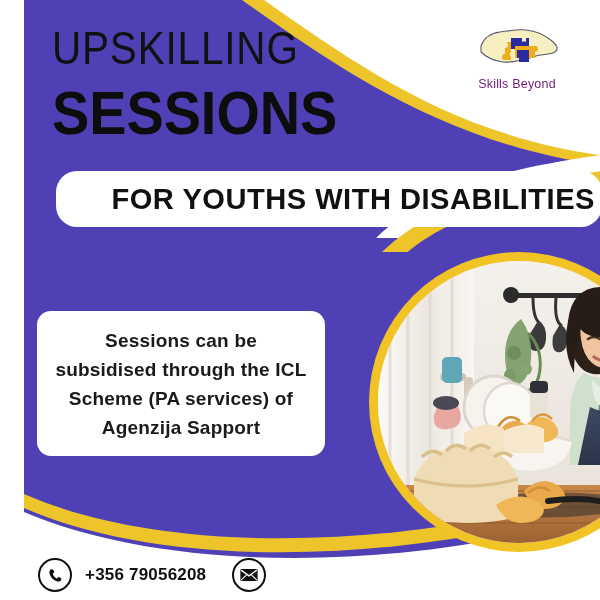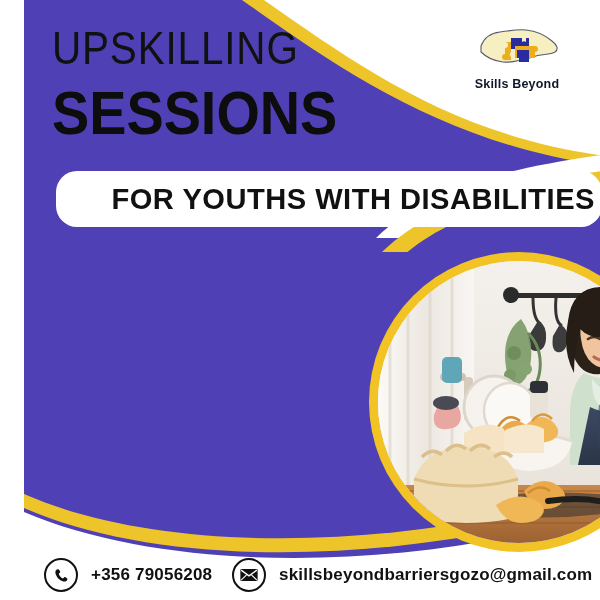--- a/index.html
+++ b/index.html
@@ -71,23 +71,23 @@
     width: 150px;
     text-align: center;
   }
   .logo-mark {
     width: 100px;
     height: 46px;
     margin: 0 auto 6px auto;
     display: block;
   }
   .logo-text {
-    color: #0f172a;
+    color: #701a75;
     font-size: 12.5px;
-    font-weight: 700;
+    font-weight: 400;
     line-height: 16px;
     letter-spacing: 0.2px;
   }
 
   
   .pill-white {
     position: absolute;
     left: 32px;
     top: 171px;
     width: 546px;
@@ -183,21 +183,21 @@
     position: absolute;
     left: 0; top: 0;
     width: 282px;
     height: 282px;
   }
   .contact {
     position: absolute;
     display: flex;
     align-items: center;
   }
-  .contact-phone { left: 20px; top: 558px; }
+  .contact-phone { left: 14px; top: 558px; }
   .contact-email { left: 208px; top: 558px; }
   .contact-icon {
     width: 34px;
     height: 34px;
     border-radius: 50%;
     border: 2.5px solid #111111;
     display: flex;
     align-items: center;
     justify-content: center;
     flex: 0 0 auto;
@@ -254,20 +254,23 @@
     <div class="logo-text">
       <div>Skills Beyond</div>
     </div>
   </div>
 
   <div class="pill-white">
     <span class="pill-white-text">FOR YOUTHS WITH DISABILITIES</span>
   </div>
 
 
+  <div class="card-white">
+    <span class="card-white-text">Sessions can be subsidised through the ICL Scheme (PA services) of Agenzija Sapport</span>
+  </div>
 
   <div class="photo-ring">
     <div class="photo-inner">
       <svg class="photo-svg" viewBox="0 0 282 282" preserveAspectRatio="xMidYMid slice">
         <defs>
           <linearGradient id="wallg" x1="0" y1="0" x2="0" y2="1">
             <stop offset="0" stop-color="#f4f1ec"></stop>
             <stop offset="1" stop-color="#e6e0d7"></stop>
           </linearGradient>
           <linearGradient id="curtg" x1="0" y1="0" x2="1" y2="0">
@@ -386,16 +389,15 @@
   </div>
 
   <div class="contact contact-email">
     <span class="contact-icon">
       <svg width="18" height="14" viewBox="0 0 24 17" aria-hidden="true">
         <rect x="0.5" y="0.5" width="23" height="16" rx="1.5" fill="#111111"></rect>
         <path d="M1.5 2 L12 9.6 L22.5 2" stroke="#ffffff" stroke-width="1.8" fill="none"></path>
         <path d="M1.5 15.4 L8.8 8.2 M22.5 15.4 L15.2 8.2" stroke="#ffffff" stroke-width="1.4" fill="none"></path>
       </svg>
     </span>
-    <span class="contact-text">skillsbeyondbarriersgozo@gmail.com</span>
   </div>
 
 </div>
 
 </body></html>

